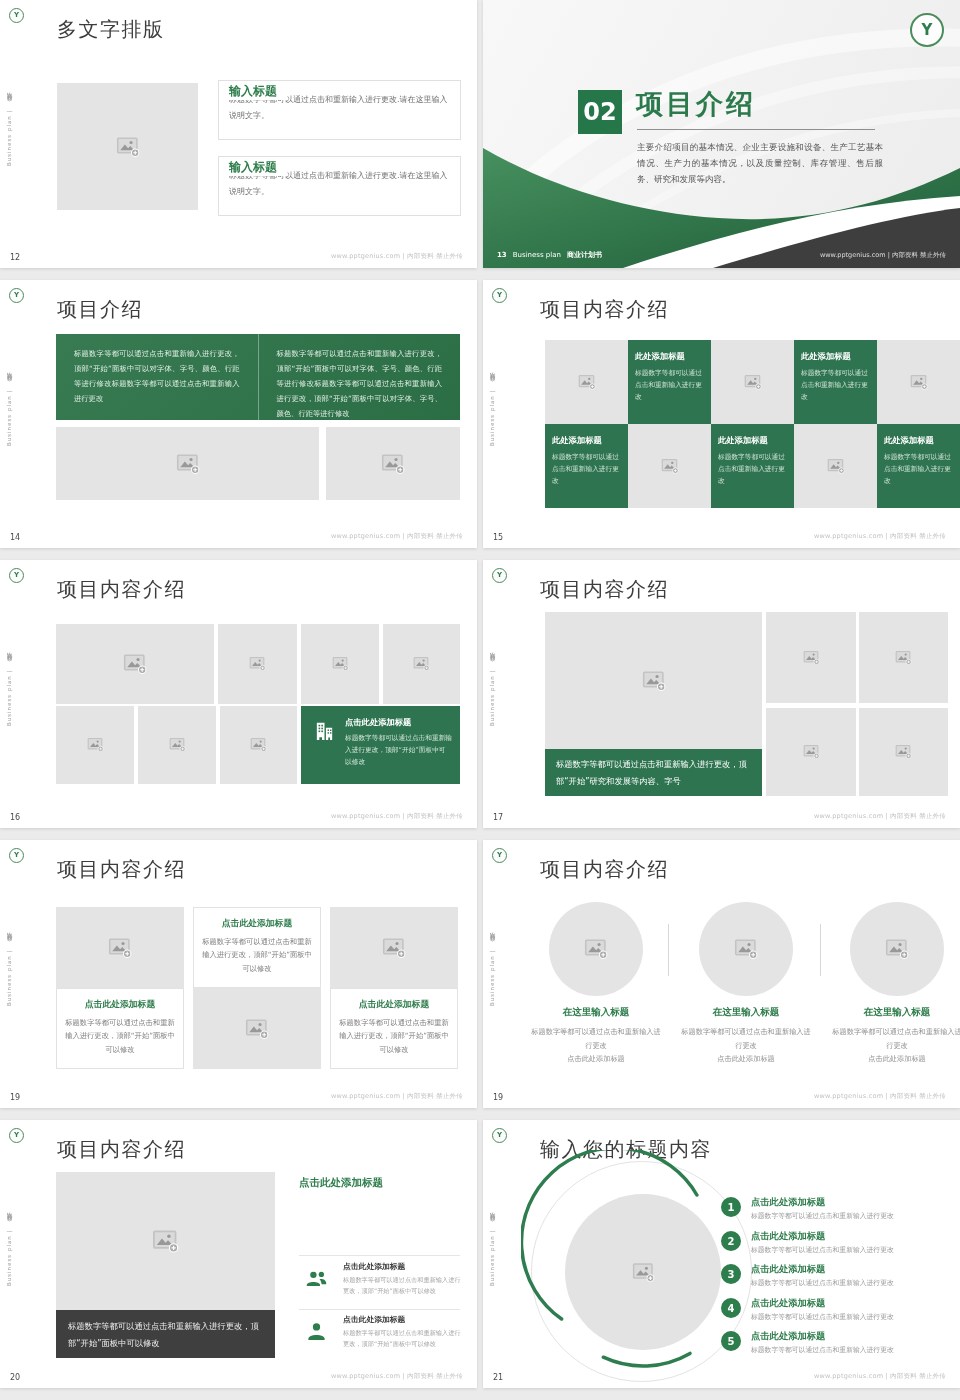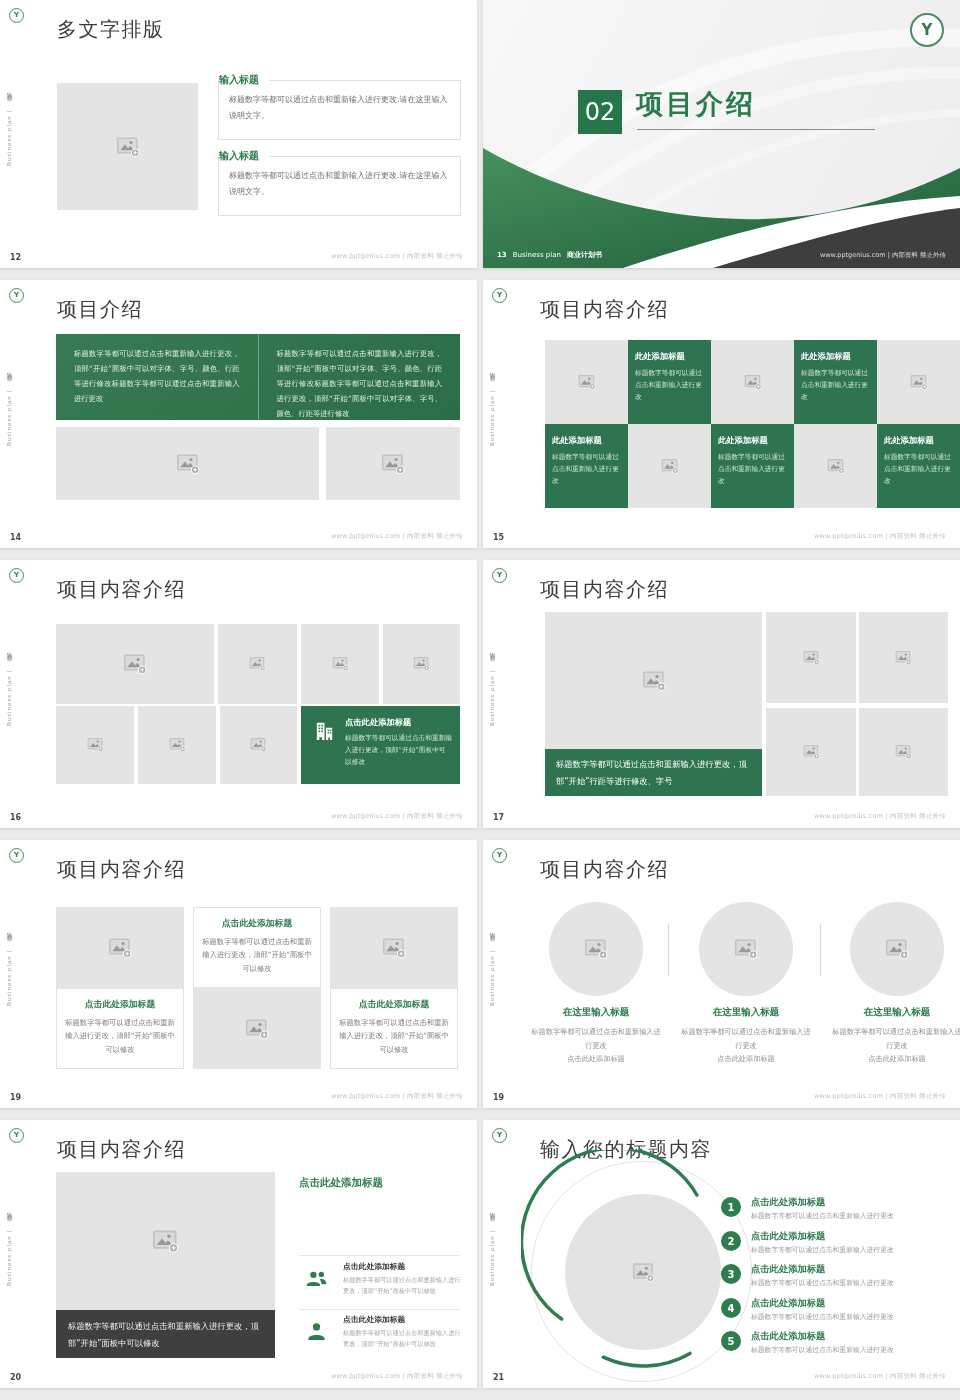--- a/index.html
+++ b/index.html
@@ -8,40 +8,40 @@
   #sl12{left:0;top:0}#sl13{left:483px;top:0}
   #sl14{left:0;top:280px}#sl15{left:483px;top:280px}
   #sl16{left:0;top:560px}#sl17{left:483px;top:560px}
   #sl18{left:0;top:840px}#sl19{left:483px;top:840px}
   #sl20{left:0;top:1120px}#sl21{left:483px;top:1120px}
 
   .s-title{position:absolute;left:57px;top:16px;font-size:20px;color:#3d3d3d;letter-spacing:1.5px;margin:0;font-weight:normal;}
   .logo{position:absolute;left:9px;top:8px;width:15px;height:15px;border:1.5px solid #4a8c5c;border-radius:50%;display:flex;align-items:center;justify-content:center;background:#fdfdfd;box-sizing:border-box;}
   .logo span{font-size:7px;font-weight:bold;color:#2e7d4c;line-height:1;}
   .vside{position:absolute;left:5px;top:50%;transform:translateY(-50%) rotate(180deg);writing-mode:vertical-rl;font-size:5.5px;color:#9c9c9c;letter-spacing:1px;white-space:nowrap;}
-  .pagenum{position:absolute;left:10px;bottom:6px;font-size:8px;font-weight:bold;color:#4a4a4a;}
+  .pagenum{position:absolute;left:10px;bottom:6px;font-size:8px;font-weight:normal;color:#4a4a4a;}
   .credit{position:absolute;right:14px;bottom:7px;font-size:6.5px;color:#c2c2c2;letter-spacing:.2px;}
 
   .ph{position:absolute;background:#e4e4e4;display:flex;align-items:center;justify-content:center;}
   .ph svg{width:24px;height:auto;}
   .ph.sm svg{width:17px;}
   .ph.lg svg{width:27px;}
   .round{border-radius:50%;}
 
   
   #sl12 .ph-main{left:57px;top:83px;width:141px;height:127px;}
   .block{position:absolute;left:218px;width:243px;border:1px solid #e0e0e0;box-sizing:border-box;}
   .block.b1{top:80px;height:60px;} .block.b2{top:156px;height:60px;}
-  .block h4{position:absolute;top:-8px;left:0;background:#fff;padding:0 10px 0 0;margin:0;font-size:10px;color:#2e7d4c;}
+  .block h4{position:absolute;top:-8px;left:0;background:#fff;padding:0 10px 0 0;margin:10px;font-size:12px;color:#2e7d4c;}
   .block p{margin:11px 10px 6px;font-size:8px;color:#6e6e6e;line-height:1.95;}
 
   
   #sl13{background:linear-gradient(120deg,#f8f8f8,#ececec);}
   .s13-bg{position:absolute;left:0;top:0;width:477px;height:268px;}
-  .numbox{position:absolute;left:95px;top:90px;width:44px;height:44px;background:#25774a;color:#fff;font-size:24px;font-weight:normal;display:flex;align-items:center;justify-content:center;}
+  .numbox{position:absolute;left:95px;top:90px;width:44px;height:44px;background:#25774a;color:#fff;font-size:24px;font-weight:bold;display:flex;align-items:center;justify-content:center;}
   .sec-title{position:absolute;left:153px;top:86px;font-size:27px;font-weight:bold;color:#2b7a4b;letter-spacing:3px;margin:0;}
   .sec-line{position:absolute;left:154px;top:129px;width:238px;height:1px;background:#8f8f8f;}
   .sec-body{position:absolute;left:154px;top:139px;width:246px;font-size:8.5px;color:#555;line-height:1.9;margin:0;text-align:justify;}
   .logo13{left:auto;right:16px;top:13px;width:34px;height:34px;border-width:2px;}
   .logo13 span{font-size:15px;}
   .f13{position:absolute;left:14px;bottom:8px;color:#fff;font-size:7px;display:flex;gap:6px;align-items:baseline;}
   .f13 .fnum{font-weight:bold;} .f13 .fcn{font-weight:bold;}
   .credit13{position:absolute;right:14px;bottom:8px;font-size:6.5px;color:rgba(255,255,255,.8);}
 
   
@@ -149,20 +149,21 @@
       <path d="M0,148 C70,188 150,212 235,218 C320,224 400,206 477,168 L477,268 L0,268 Z" fill="url(#gg13)"></path>
       <path d="M140,268 C260,228 360,204 477,196 L477,268 Z" fill="#ffffff"></path>
       <path d="M230,268 C330,238 410,216 477,208 L477,268 Z" fill="#3e3e3e"></path>
     </svg>
     <div class="logo logo13">
         <span>Y</span>
       </div>
     <div class="numbox">02</div>
     <h1 class="sec-title">项目介绍</h1>
     <div class="sec-line"></div>
+    <p class="sec-body">主要介绍项目的基本情况、企业主要设施和设备、生产工艺基本情况、生产力的基本情况，以及质量控制、库存管理、售后服务、研究和发展等内容。</p>
     <div class="f13">
       <span class="fnum">13</span>
       <span>Business plan</span>
       <span class="fcn">商业计划书</span>
     </div>
     <div class="credit13">www.pptgenius.com | 内部资料 禁止外传</div>
   </section>
 
   <section class="slide" id="sl14">
     <div class="logo">
@@ -392,21 +393,21 @@
     <div class="ph" style="left:62px;top:52px;width:217px;height:137px">
         <svg viewBox="0 0 26 23">
           <rect x="1" y="1.5" width="22.5" height="17.5" rx="1.8" fill="#c3c3c3"></rect>
           <rect x="2.7" y="3.2" width="19.1" height="14.1" fill="#dadada"></rect>
           <circle cx="16.3" cy="7" r="1.7" fill="#999"></circle>
           <path d="M4.6 15.4 9.6 9.2 13.1 13.2 15.4 10.8 19.9 15.4Z" fill="#999"></path>
           <circle cx="20.8" cy="18.2" r="4" fill="#ababab" stroke="#fff" stroke-width="1.1"></circle>
           <path d="M20.8 16.1v4.2M18.7 18.2h4.2" stroke="#fff" stroke-width="1.2" fill="none"></path>
         </svg>
       </div>
-    <div class="cap17">标题数字等都可以通过点击和重新输入进行更改，顶部“开始”行距等进行修改、字号</div>
+    <div class="cap17">标题数字等都可以通过点击和重新输入进行更改，顶部“开始”研究和发展等内容、字号</div>
     <div class="ph sm" style="left:283px;top:52px;width:90px;height:91px">
         <svg viewBox="0 0 26 23">
           <rect x="1" y="1.5" width="22.5" height="17.5" rx="1.8" fill="#c3c3c3"></rect>
           <rect x="2.7" y="3.2" width="19.1" height="14.1" fill="#dadada"></rect>
           <circle cx="16.3" cy="7" r="1.7" fill="#999"></circle>
           <path d="M4.6 15.4 9.6 9.2 13.1 13.2 15.4 10.8 19.9 15.4Z" fill="#999"></path>
           <circle cx="20.8" cy="18.2" r="4" fill="#ababab" stroke="#fff" stroke-width="1.1"></circle>
           <path d="M20.8 16.1v4.2M18.7 18.2h4.2" stroke="#fff" stroke-width="1.2" fill="none"></path>
         </svg>
       </div>

